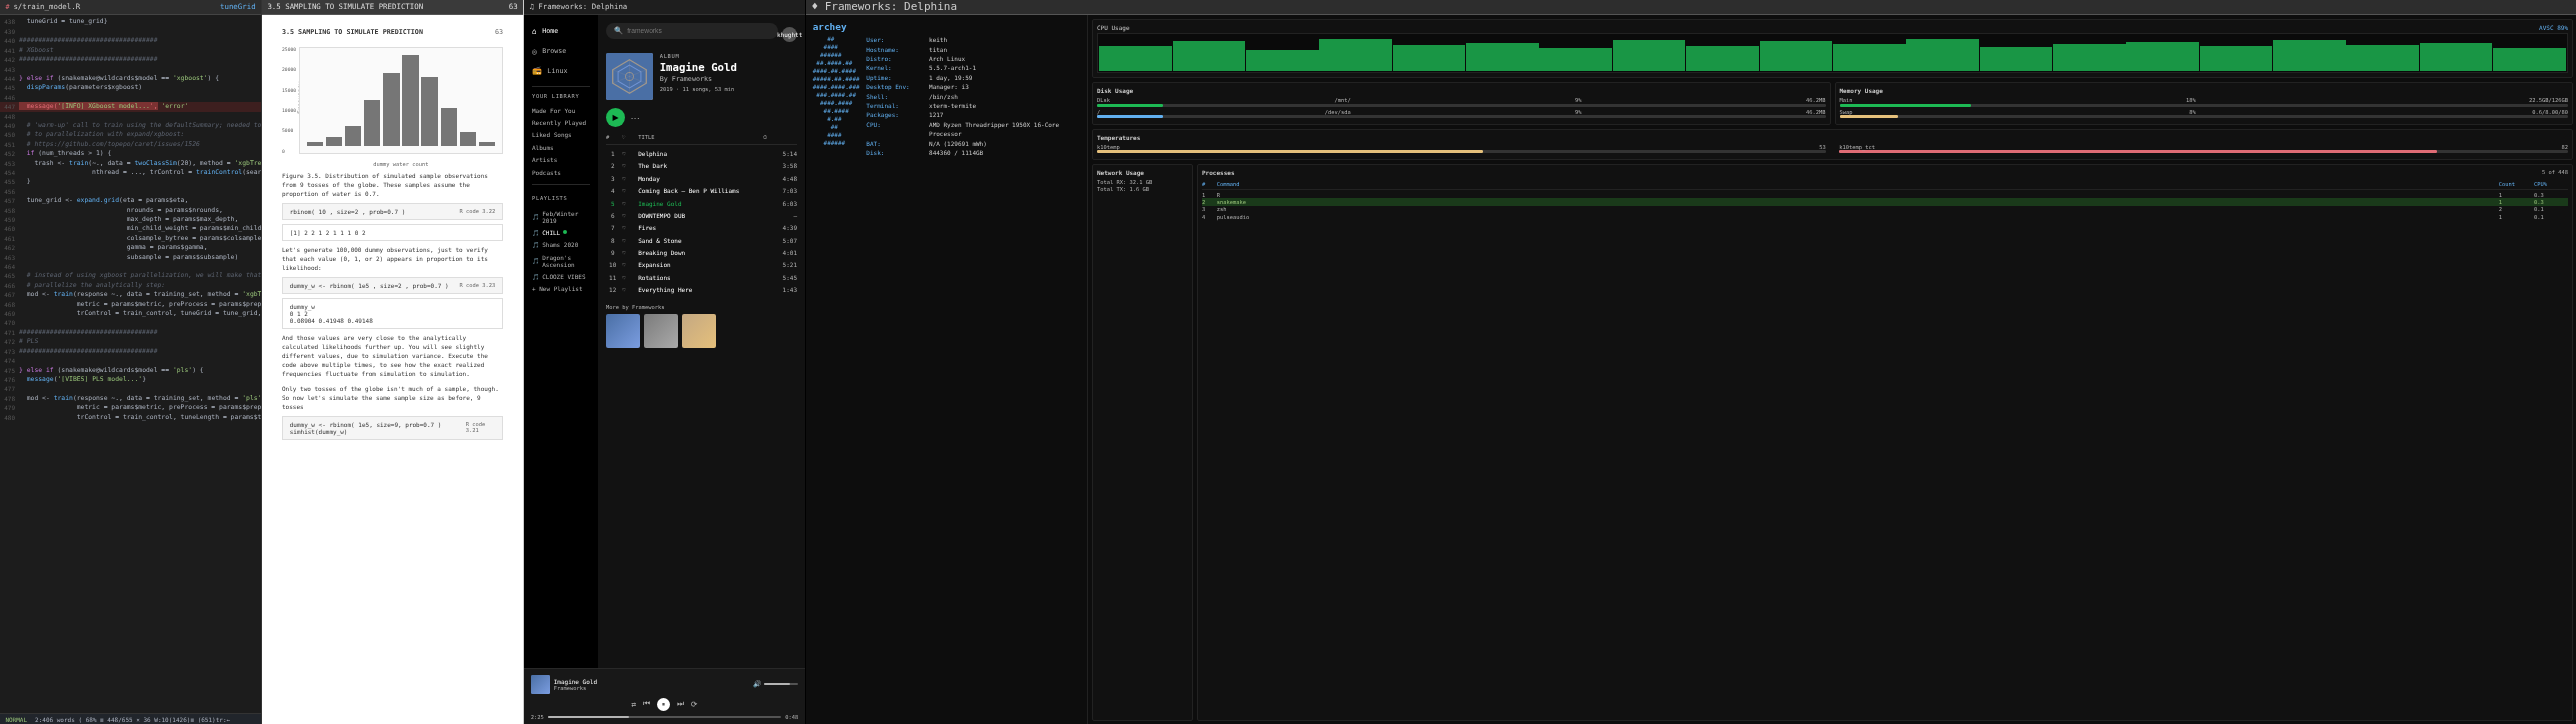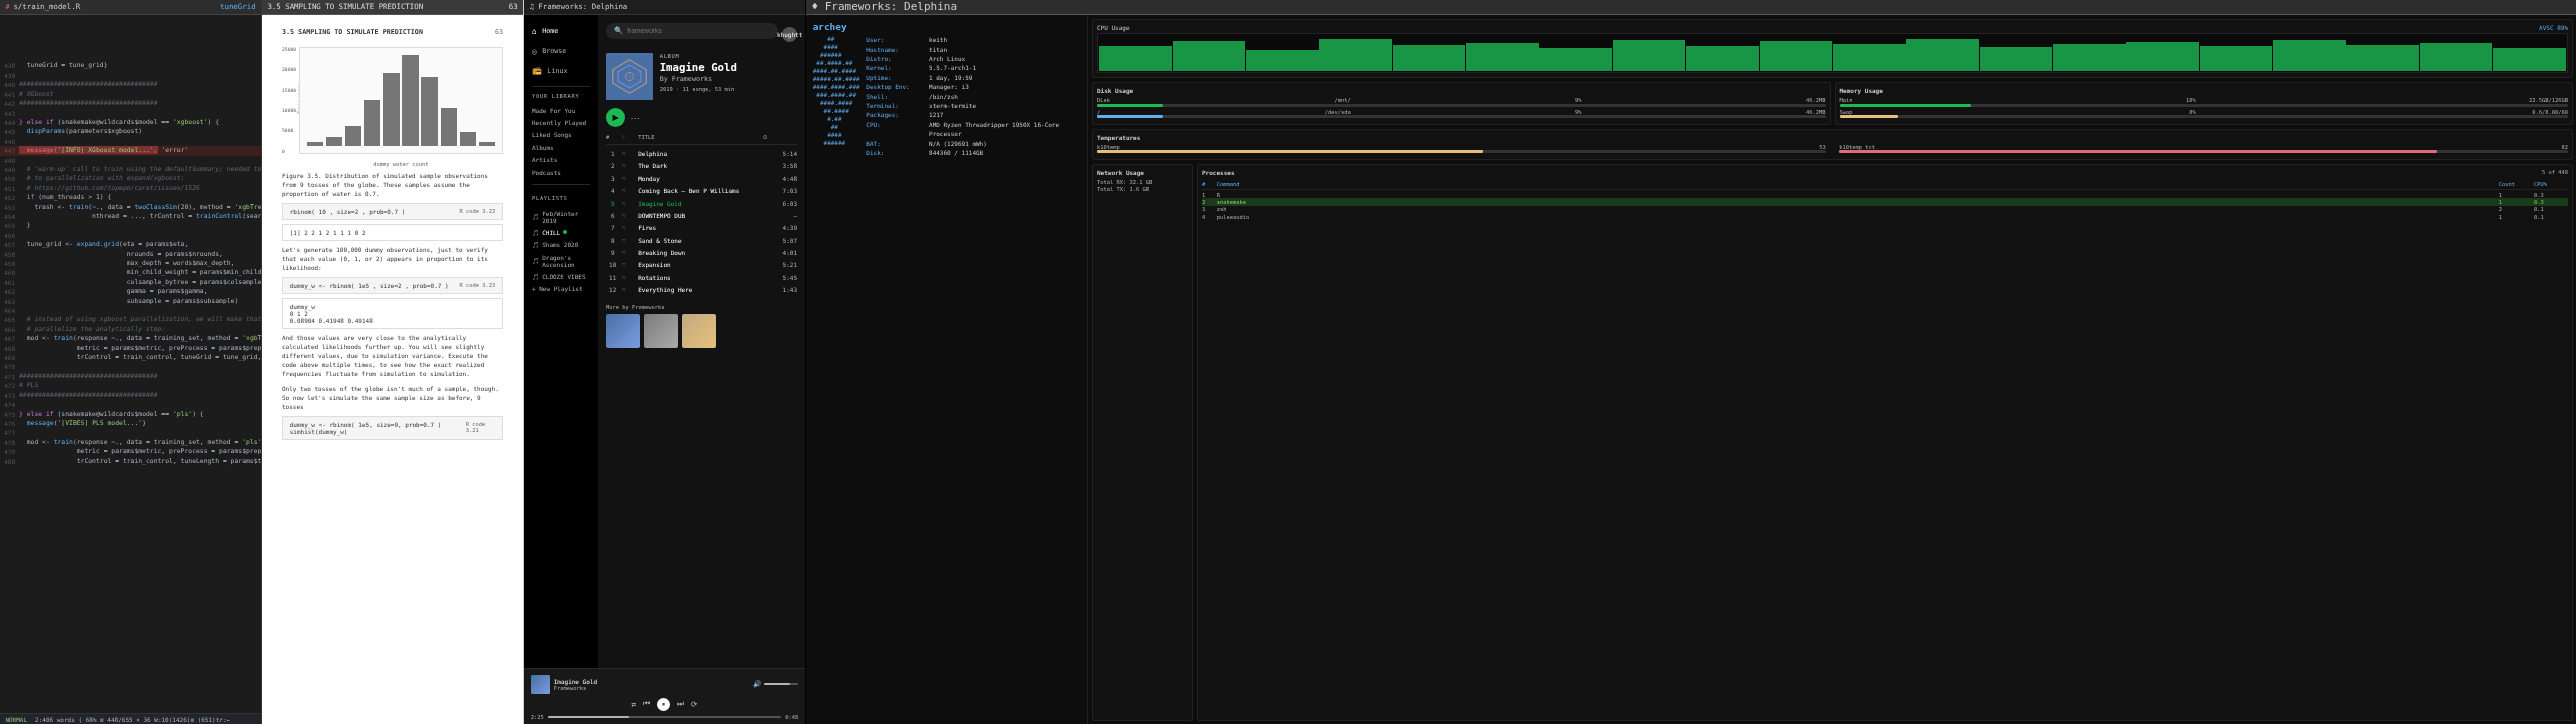--- a/index.html
+++ b/index.html
@@ -36,21 +36,20 @@
     }
     .editor-titlebar-icon {
       color: #e06c75;
       font-size: 6.7px;
     }
     .editor-content {
       flex: 1;
       overflow: hidden;
       padding: 2.7px 0;
       background: #1c1c1c;
-      margin-top: 44px;
     }
     .code-line {
       display: flex;
       align-items: flex-start;
       min-height: 9.4px;
       font-size: 6.4px;
       line-height: 9.4px;
     }
     .line-num {
       color: #555;
@@ -760,21 +759,21 @@
     <div class="code-line">
         <span class="line-num">457</span>
         <span class="line-code">  tune_grid &lt;- <span class="fn">expand.grid</span>(eta = params$eta,</span>
       </div>
     <div class="code-line">
         <span class="line-num">458</span>
         <span class="line-code">                            nrounds = params$nrounds,</span>
       </div>
     <div class="code-line">
         <span class="line-num">459</span>
-        <span class="line-code">                            max_depth = words$max_depth,</span>
+        <span class="line-code">                            max_depth = params$max_depth,</span>
       </div>
     <div class="code-line">
         <span class="line-num">460</span>
         <span class="line-code">                            min_child_weight = params$min_child_weight,</span>
       </div>
     <div class="code-line">
         <span class="line-num">461</span>
         <span class="line-code">                            colsample_bytree = params$colsample_bytree,</span>
       </div>
     <div class="code-line">

